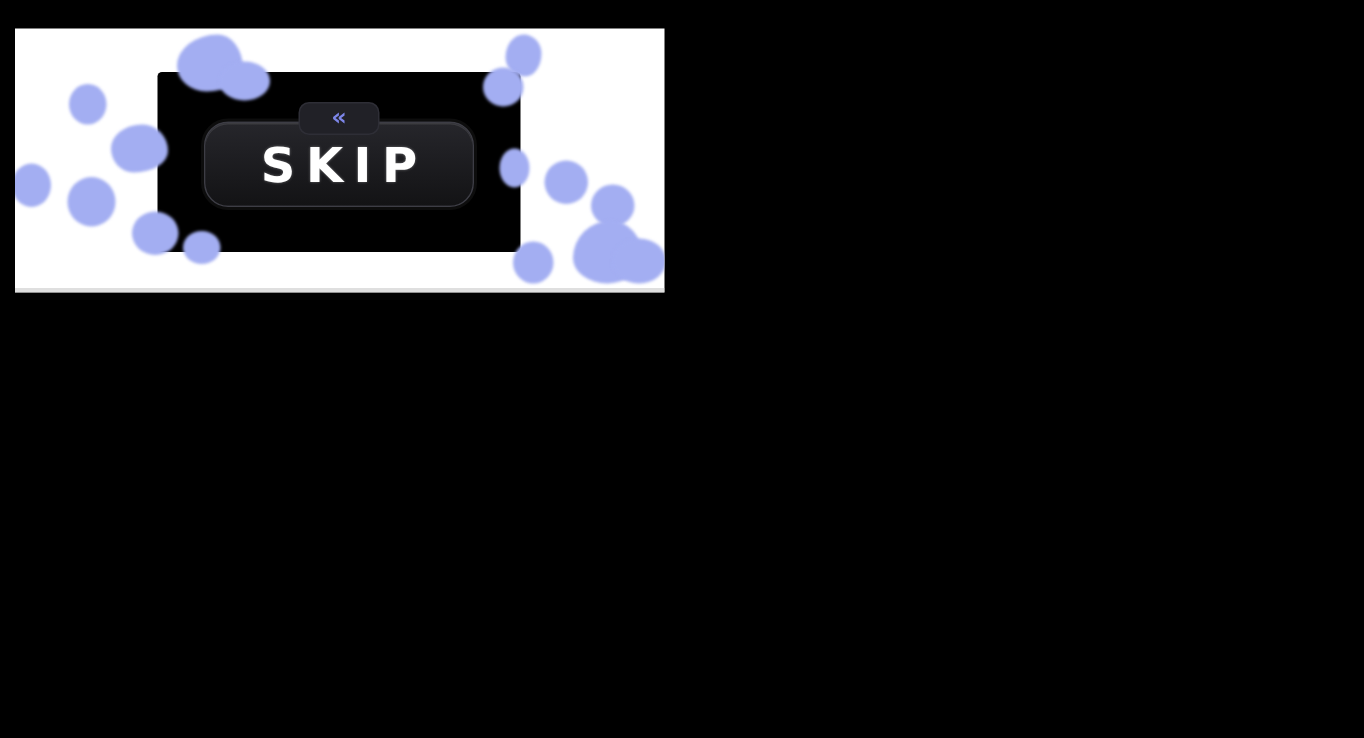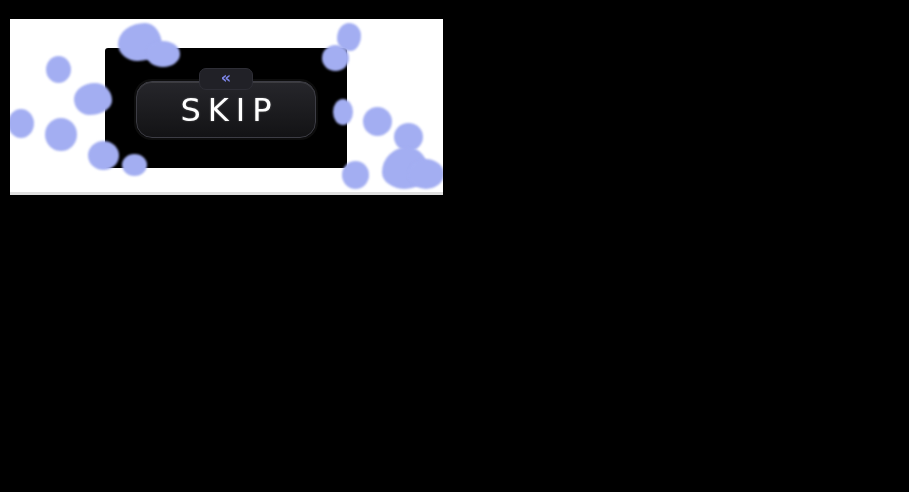--- a/index.html
+++ b/index.html
@@ -68,21 +68,21 @@
     box-shadow: 0 0 0 2px rgba(255,255,255,0.05), inset 0 1px 0 rgba(255,255,255,0.10);
     display: flex;
     align-items: center;
     justify-content: center;
     cursor: pointer;
     z-index: 2;
   }
   .skip-label {
     color: var(--button-text, #ffffff);
     font-size: 32px;
-    font-weight: normal;
+    font-weight: bold;
     letter-spacing: 7px;
     padding-left: 7px; 
     text-shadow: 0 0 2px rgba(255,255,255,0.35);
     font-family: "DejaVu Sans", sans-serif;
     line-height: 1;
   }
   #blob-layer {
     position: absolute;
     inset: 0;
     z-index: 4;

